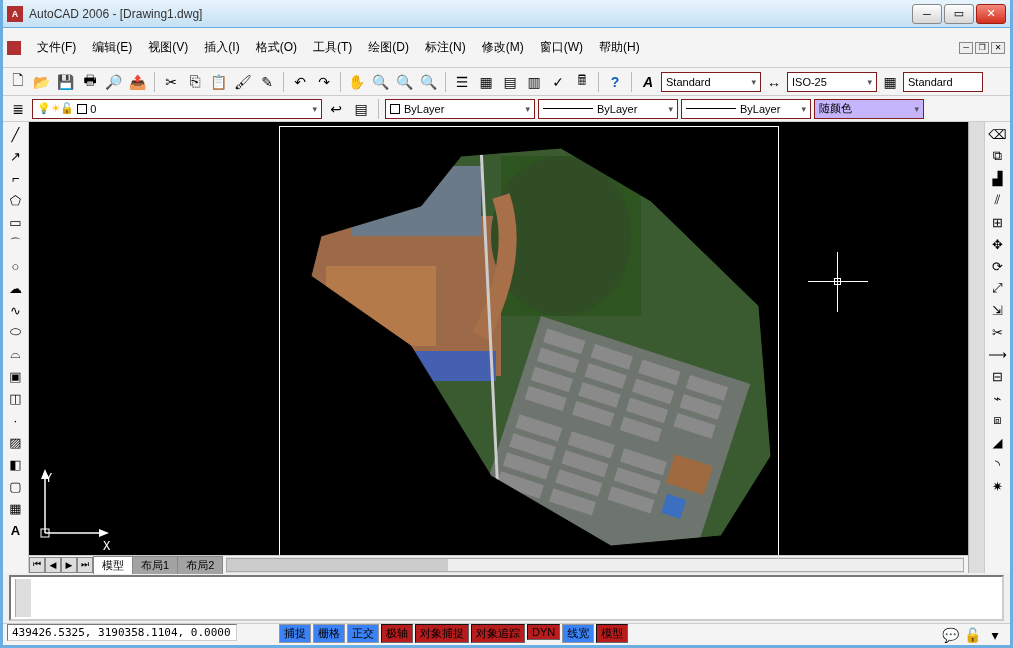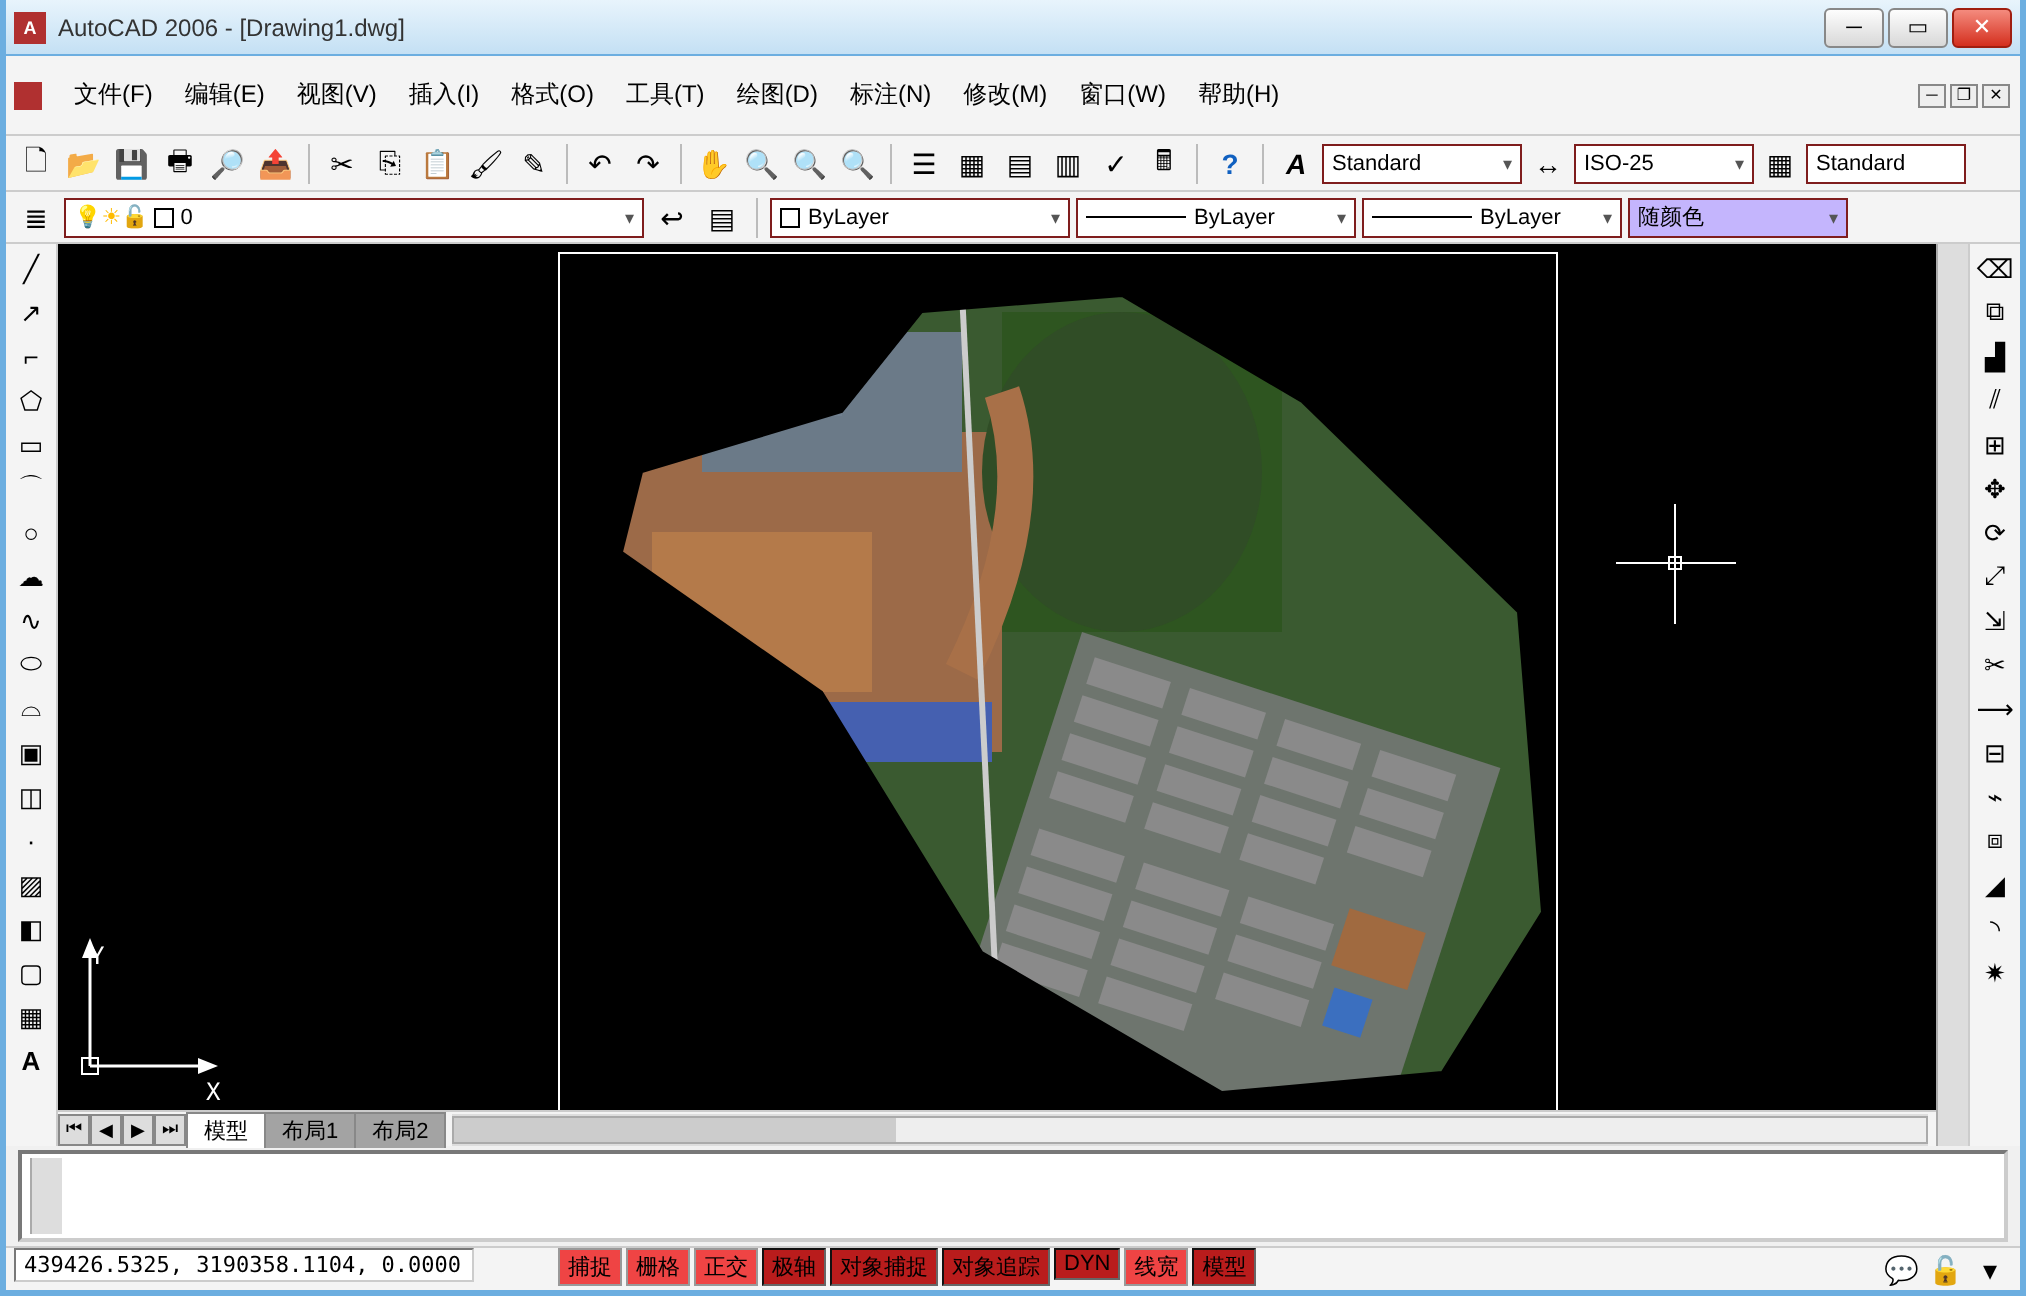--- a/index.html
+++ b/index.html
@@ -44,21 +44,21 @@
 .tab { padding: 1px 8px; background: #a3a3a3; border: 1px solid #888; border-bottom:none; margin-right:-1px; cursor: pointer; }
 .tab.active { background: #fff; }
 .hscroll { flex:1; height:16px; background:#ddd; margin:0 4px; display:flex; align-items:center; }
 .hscroll .track{flex:1; height:14px; background:#eee; border:1px solid #aaa; position:relative;}
 .hscroll .thumb{position:absolute; left:0; top:0; height:100%; width:30%; background:#ccc;}
 .cmdline { height: 46px; background: #fff; border: 2px inset #ccc; margin: 2px 6px; font-family: SimSun, monospace; font-size: 12px; padding: 2px 4px; overflow:hidden; display:flex;}
 .cmdline .content{flex:1;}
 .cmdline .sb{width:16px;background:#ddd;border-left:1px solid #aaa;}
 .statusbar { height: 22px; background: #f4f4f4; border-top: 1px solid #ccc; display: flex; align-items: flex-start; padding: 0 4px; font-size: 11px; }
 .coords { width: 230px; border: 1px inset #ccc; padding: 1px 4px; font-family: monospace; background:#fff;}
-.stat-btn { padding: 1px 4px; border: 1px solid #999; margin-left: 2px; background:#ef4444; cursor:pointer; font-size:11px;}
+.stat-btn { padding: 1px 4px; border: 1px solid #999; margin-left: 2px; background:#3b82f6; cursor:pointer; font-size:11px;}
 .stat-btn.active{ border:1px inset #666; background:#b91c1c;}
 .ls-sample { display:inline-block; width:50px; border-top:1px solid #000; margin-right:4px; vertical-align:middle;}
 .right-scroll{width:16px;background:#ddd;border-left:1px solid #aaa;}
 </style>
 </head>
 <body>
 
 <div class="window">
 
   <div class="titlebar">

